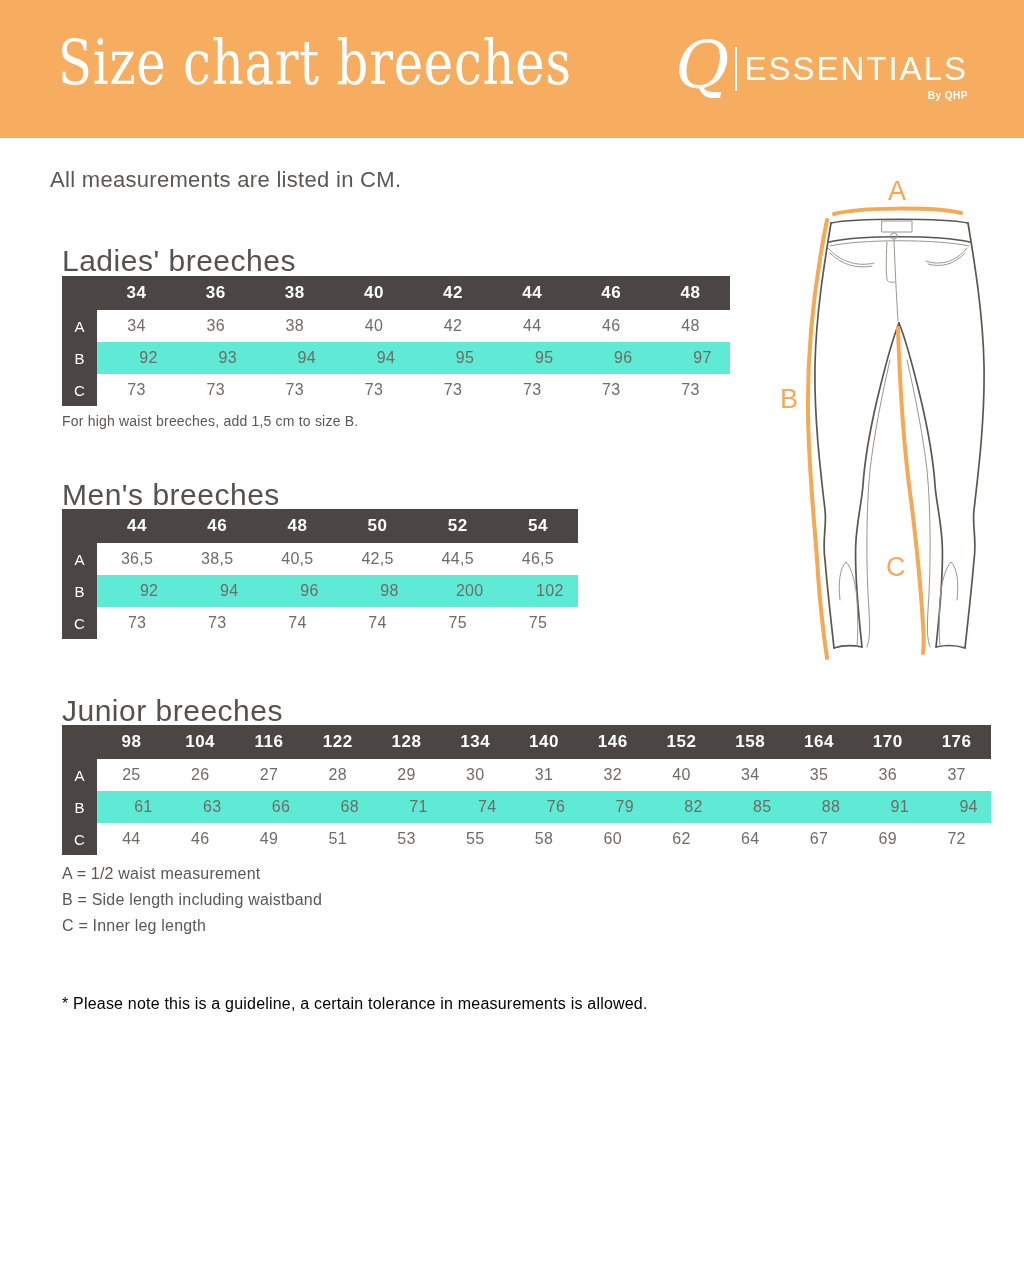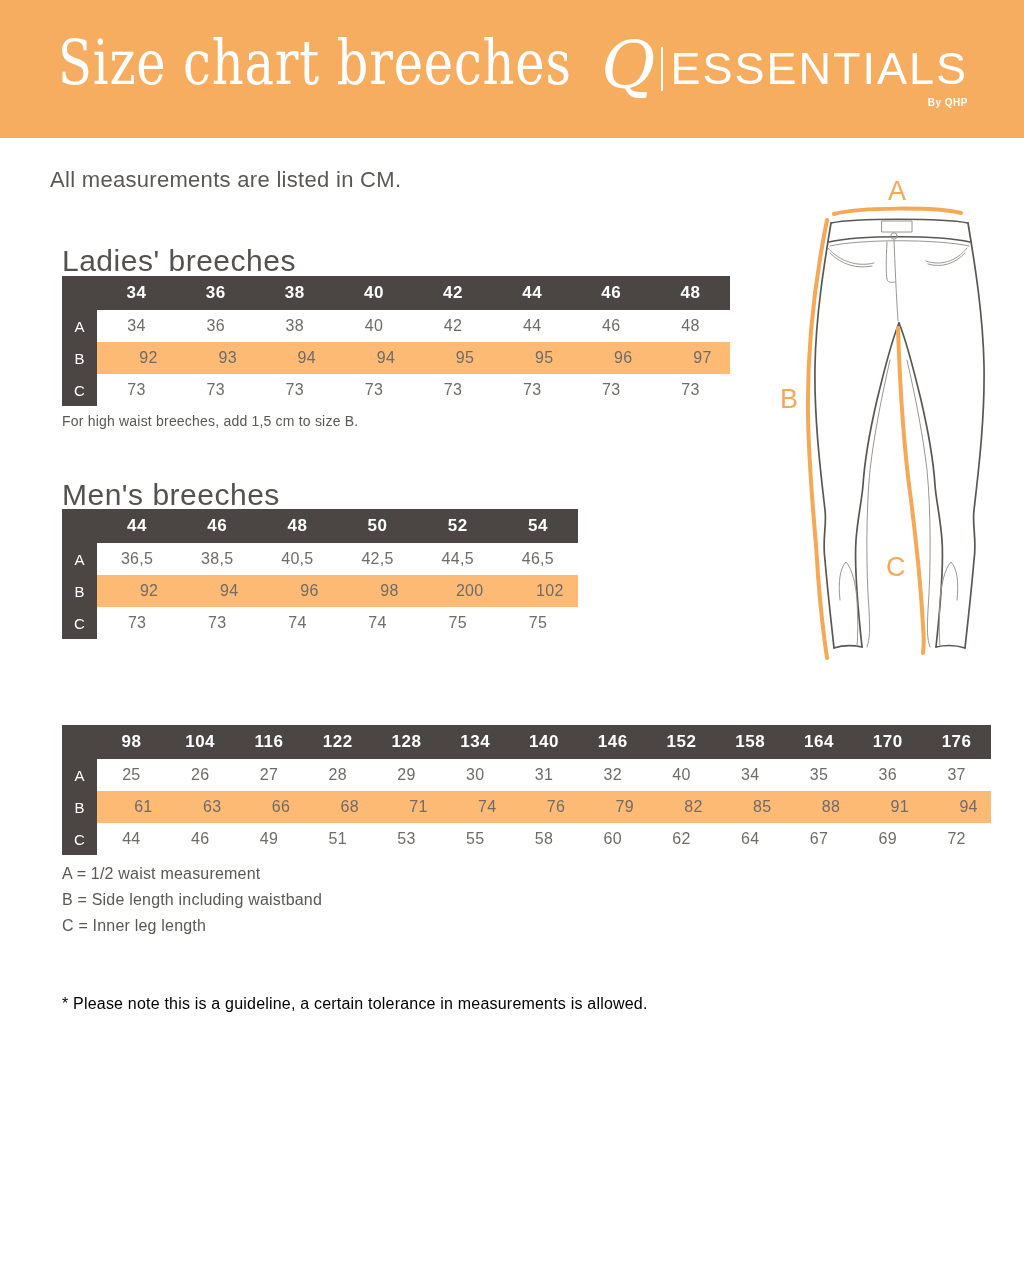--- a/index.html
+++ b/index.html
@@ -25,21 +25,21 @@
     position:absolute; right:56px; top:34px; height:70px;
     display:flex; align-items:center; color:#ffffff;
   }
   .logo-q {
     font-family:"DejaVu Serif", serif; font-style:italic;
     font-size:66px; line-height:60px; margin-right:6px; margin-top:-6px;
   }
   .logo-bar { width:2px; height:44px; background:#ffffff; margin-right:7px; }
   .logo-main { position:relative; }
   .logo-essentials {
-    font-size:45px; letter-spacing:2px; font-weight:400;
+    font-size:33px; letter-spacing:2px; font-weight:400;
     transform:scaleY(1.05); white-space:nowrap;
   }
   .logo-sub {
     position:absolute; right:0; bottom:-13px;
     font-size:10px; letter-spacing:0.5px; font-weight:bold;
   }
 
   
   .intro {
     position:absolute; left:50px; top:167px;
@@ -81,21 +81,21 @@
     font-size:17px; height:34px; text-align:center; letter-spacing:0.5px;
   }
   table.size-table th.rowlab {
     background:#4B4543; color:#ffffff; font-weight:normal;
     font-size:15px; text-align:center;
   }
   table.size-table td {
     color:#6F6B68; font-size:16px; height:32px; text-align:center;
     background:#ffffff; letter-spacing:0.3px;
   }
-  table.size-table tr.alt td { background:#fdba74;padding-left:24px; }
+  table.size-table tr.alt td { background:#5eead4;padding-left:24px; }
 
   
   .diagram { position:absolute; left:770px; top:168px; width:254px; height:545px; }
 </style>
 </head>
 <body>
 
 <div id="page">
 
   <div class="banner">
@@ -202,20 +202,21 @@
           <td>73</td>
           <td>73</td>
           <td>74</td>
           <td>74</td>
           <td>75</td>
           <td>75</td>
         </tr>
       </tbody>
     </table>
 
+  <div class="section-heading" id="junior-heading">Junior breeches</div>
   <table class="size-table" id="junior-table">
       <thead>
         <tr>
           <th class="corner"></th>
           <th>98</th>
           <th>104</th>
           <th>116</th>
           <th>122</th>
           <th>128</th>
           <th>134</th>

